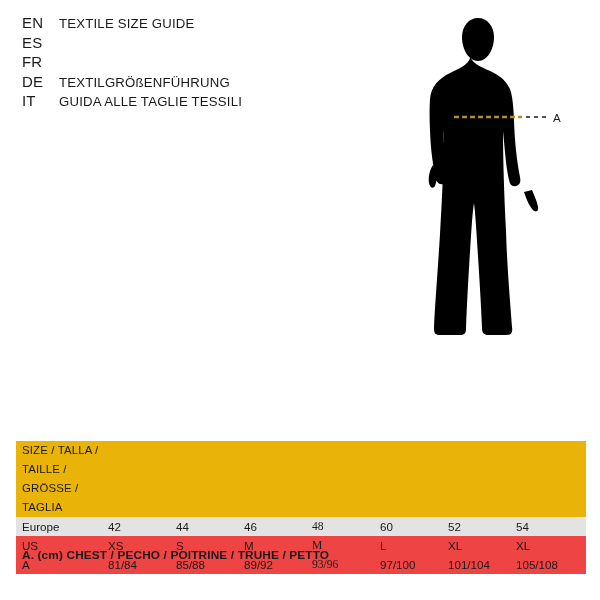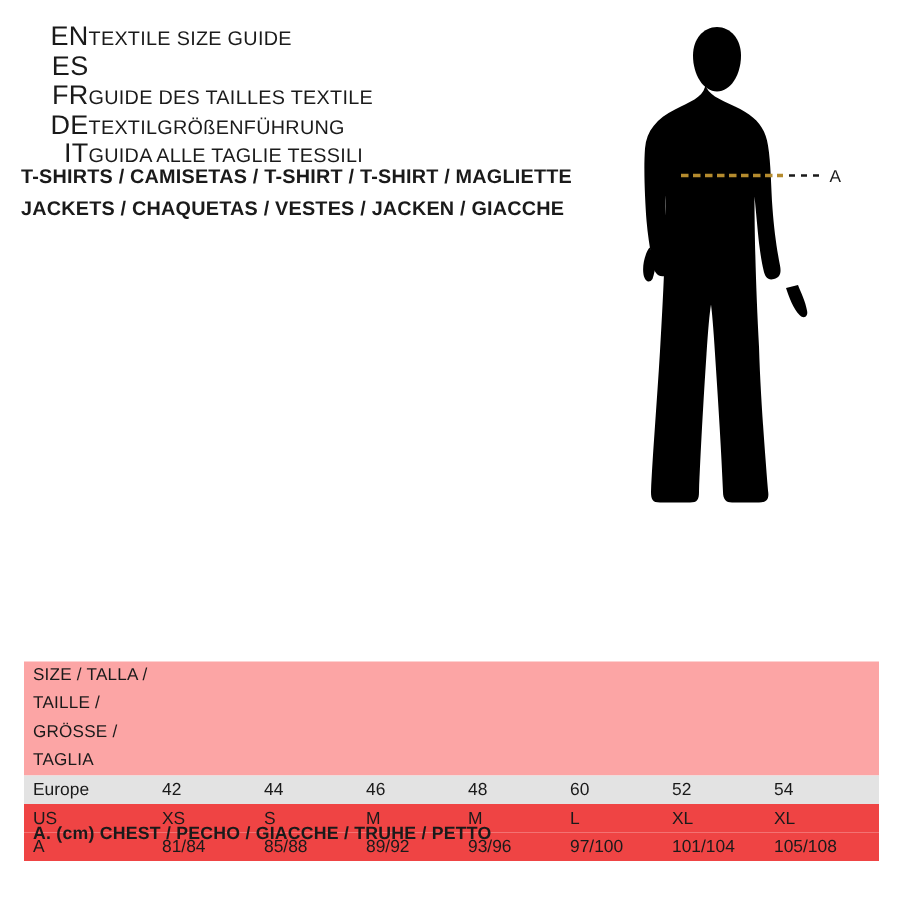--- a/index.html
+++ b/index.html
@@ -30,22 +30,21 @@
   .lang-row {
     display: flex;
     align-items: baseline;
     height: 19.5px;
     font-size: 13.2px;
     letter-spacing: 0.2px;
   }
   .lang-code {
     width: 37px;
     flex: 0 0 37px;
-    font-size: 18px;
-    text-align: right;
+    font-size: 15px;
   }
   .lang-text {
     flex: 1 1 auto;
     white-space: nowrap;
   }
 
   .category-block {
     position: absolute;
     left: 14px;
     top: 110px;
@@ -104,26 +103,26 @@
     height: 19px;
     line-height: 19px;
     text-align: left;
     font-weight: normal;
     vertical-align: middle;
   }
   table.sizes .c0 { width: 86px; padding-left: 6px; }
   table.sizes .c1 { width: 68px; }
   table.sizes .c2 { width: 68px; }
   table.sizes .c3 { width: 68px; }
-  table.sizes .c4 { width: 68px; }
+  table.sizes .c4 { width: 68px; font-family: Liberation Serif, serif; }
   table.sizes .c5 { width: 68px; }
   table.sizes .c6 { width: 68px; }
   table.sizes .c7 { width: 70px; }
   tr.head-row {
-    background: #fca5a5;
+    background: #eab308;
   }
   tr.head-row td {
     font-size: 11.4px;
     letter-spacing: 0.15px;
   }
   tr.shade td {
     background: #e3e3e3;
   }
   tr.plain td {
     background: #ef4444;
@@ -147,36 +146,31 @@
   <div class="lang-block">
     <div class="lang-row">
       <div class="lang-code">EN</div>
       <div class="lang-text">TEXTILE SIZE GUIDE</div>
     </div>
     <div class="lang-row">
       <div class="lang-code">ES</div>
     </div>
     <div class="lang-row">
       <div class="lang-code">FR</div>
-      <div class="lang-text">GUIDE DES TAILLES TEXTILE</div>
     </div>
     <div class="lang-row">
       <div class="lang-code">DE</div>
       <div class="lang-text">TEXTILGRÖßENFÜHRUNG</div>
     </div>
     <div class="lang-row">
       <div class="lang-code">IT</div>
       <div class="lang-text">GUIDA ALLE TAGLIE TESSILI</div>
     </div>
   </div>
 
-  <div class="category-block">
-    <div class="category-row">T-SHIRTS / CAMISETAS / T-SHIRT / T-SHIRT / MAGLIETTE</div>
-    <div class="category-row">JACKETS / CHAQUETAS / VESTES / JACKEN / GIACCHE</div>
-  </div>
 
   <div class="figure-wrap">
     <svg width="200" height="400" viewBox="0 0 200 400">
       <g fill="#000000">
 
         <path d="M78 8 c-9 0 -16 8 -16 19 c0 13 7 24 16 24 c9 0 16 -11 16 -24 c0 -11 -7 -19 -16 -19 z"></path>
 
         <path d="M70 48
                  c-2 7 -10 10 -20 15
                  c-12 6 -19 14 -20 26
@@ -264,15 +258,15 @@
         <td class="c2">85/88</td>
         <td class="c3">89/92</td>
         <td class="c4">93/96</td>
         <td class="c5">97/100</td>
         <td class="c6">101/104</td>
         <td class="c7">105/108</td>
       </tr>
     </tbody>
   </table>
 
-  <div class="table-footnote">A. (cm) CHEST / PECHO / GIACCHE / TRUHE / PETTO</div>
+  <div class="table-footnote">A. (cm) CHEST / PECHO / POITRINE / TRUHE / PETTO</div>
 
 </div>
 
 </body></html>

